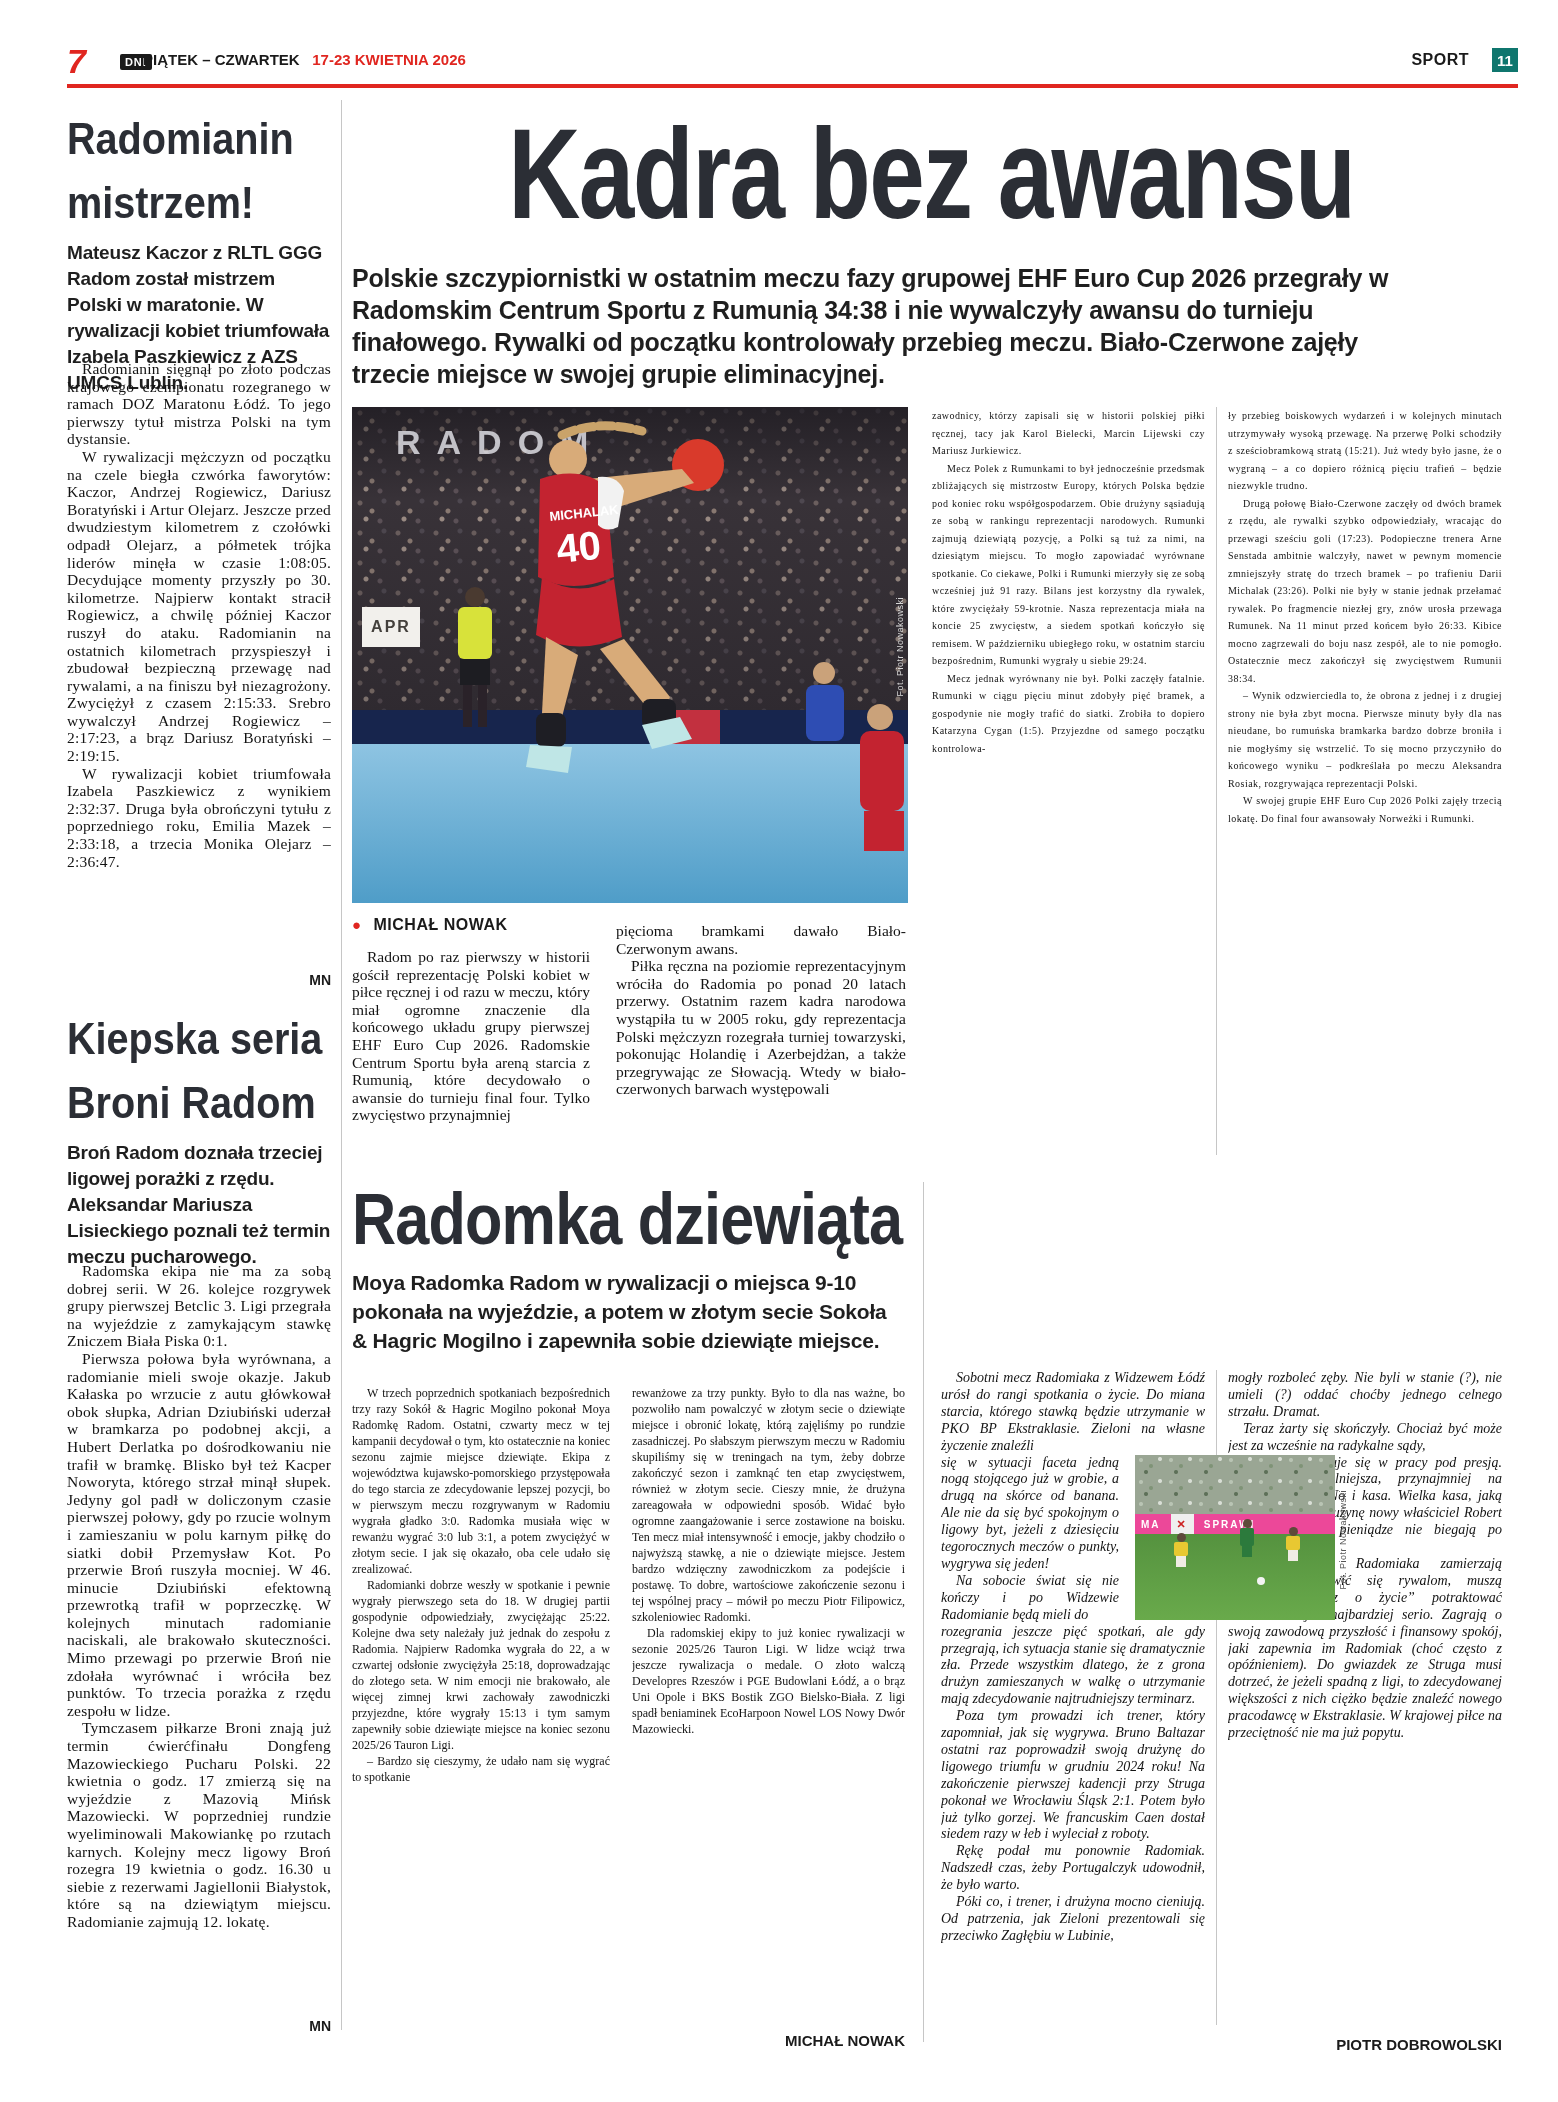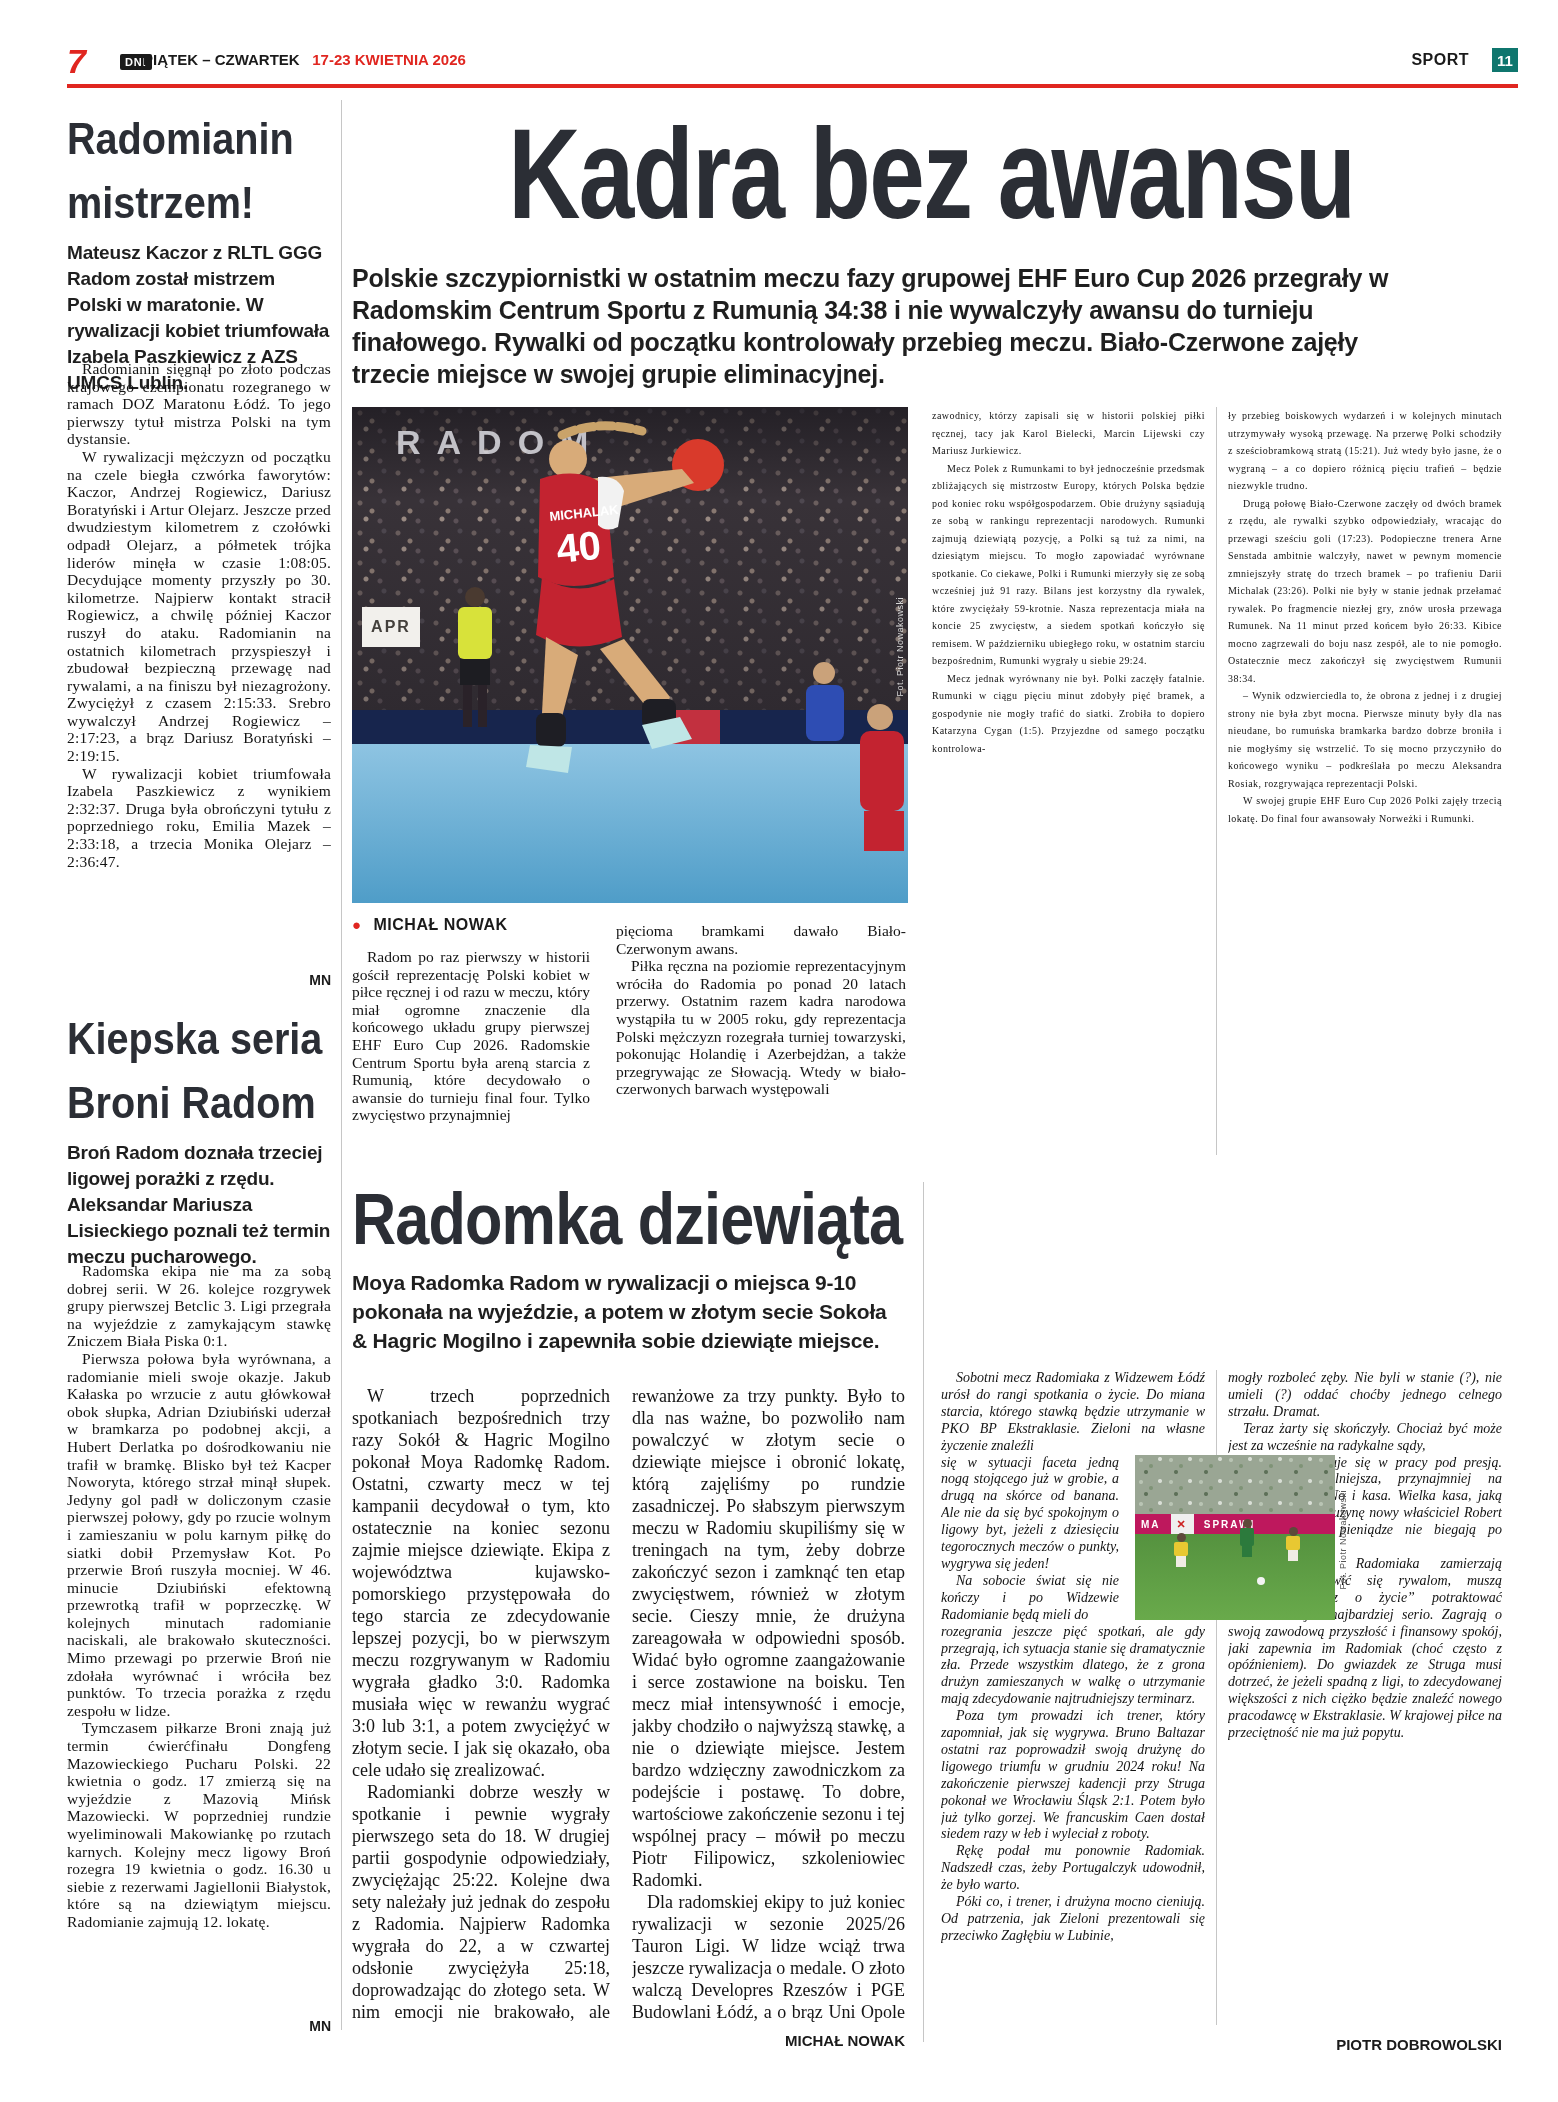--- a/index.html
+++ b/index.html
@@ -69,39 +69,39 @@
   
   .pitch{position:absolute;left:0;right:0;bottom:0;height:52%;
      background:linear-gradient(180deg,#55923f,#69aa4b);}
   .s-crowd{position:absolute;left:0;top:0;right:0;height:36%;
      background:
        radial-gradient(circle 2px at 6px 5px,#b9c4b4 0 1.5px,transparent 2.5px),
        radial-gradient(circle 2px at 16px 11px,#7f9377 0 1.5px,transparent 2.5px),
        radial-gradient(circle 2px at 25px 4px,#d9ded6 0 1.5px,transparent 2.5px),
        radial-gradient(circle 2px at 11px 17px,#5d7058 0 1.5px,transparent 2.5px),
        #9aa694;background-size:30px 22px;}
-  .s-board{position:absolute;left:0;right:0;top:36%;height:12%;background:#be185d;display:flex;align-items:center;
+  .s-board{position:absolute;left:0;right:0;top:36%;height:12%;background:#ec4899;display:flex;align-items:center;
      color:#fff;font:700 10px "Liberation Sans",sans-serif;letter-spacing:2px;}
   .s-board .white{background:#efefef;color:#c22;height:100%;display:flex;align-items:center;padding:0 6px;margin:0 10px;font-size:11px;}
   .s-player{position:absolute;width:16px;height:34px;}
   .s-player .head{width:9px;height:9px;border-radius:50%;background:#5d4a3a;margin:0 auto;}
   .s-player .torso{width:14px;height:14px;margin:0 auto;border-radius:2px;}
   .s-player .legs{width:10px;height:11px;margin:0 auto;background:#f0ece4;}
   .s-ball{position:absolute;width:8px;height:8px;border-radius:50%;background:#f4f4f4;}
   
   .radomka-head{position:absolute;left:352px;top:1178px;}
   .radomka-head .headline-span{font-size:72px;transform:scaleX(.85);letter-spacing:-1px;}
   .radomka-lead{position:absolute;left:352px;top:1268px;width:545px;font-size:21px;line-height:29px;}
   .albo-head{position:absolute;left:941px;top:1180px;width:569px;text-align:right;line-height:62px;}
   .albo-head .headline-span{font-size:62px;transform:scaleX(.88);transform-origin:right center;font-style:italic;letter-spacing:-1px;}
   .albo-head .l2{padding-right:55px;}
   .italcol{font-style:italic;font-size:14px;line-height:16.9px;}
   .flexwrap{display:flex;gap:12px;}
   .bot-by{position:absolute;font-size:15px;}
-  .smallcol{font-size:18px;line-height:22px;}
+  .smallcol{font-size:12px;line-height:16px;}
 </style>
 </head>
 <body>
 
 <div class="page">
 
   <div class="masthead">
     <div class="logo">
       <span class="seven">7</span>
       <span class="dni">DNI</span>

